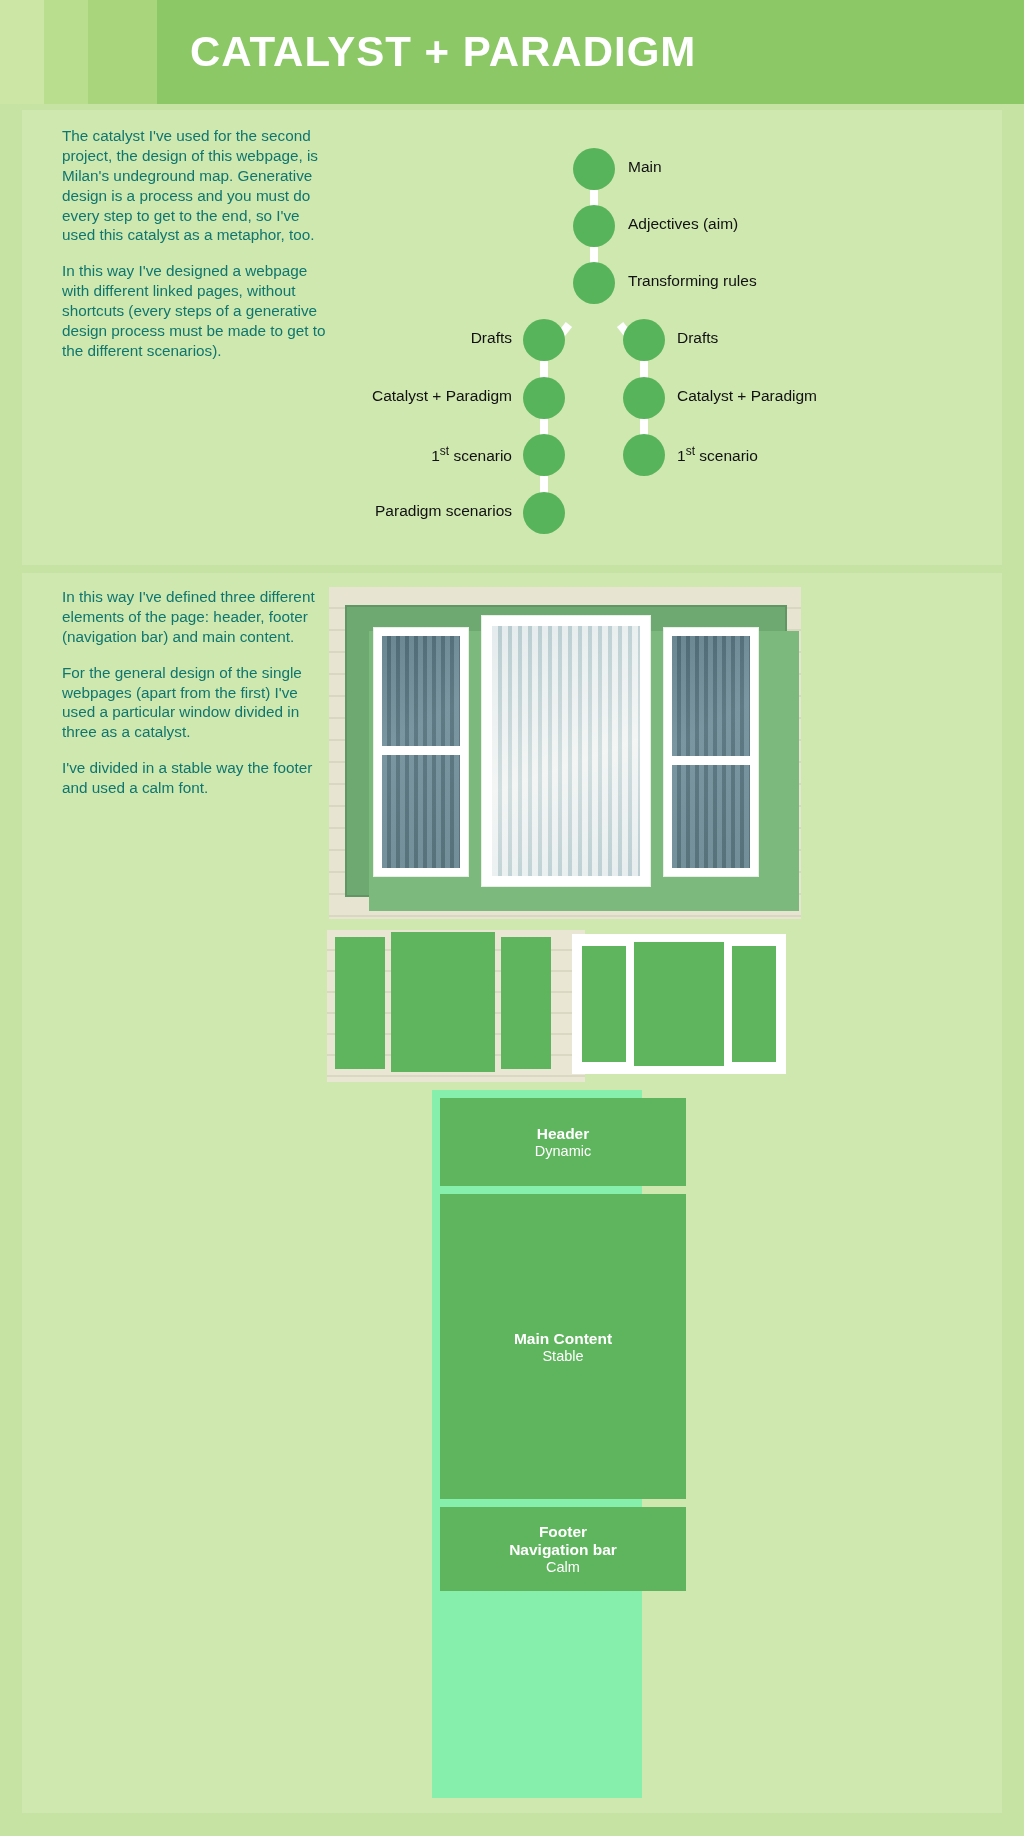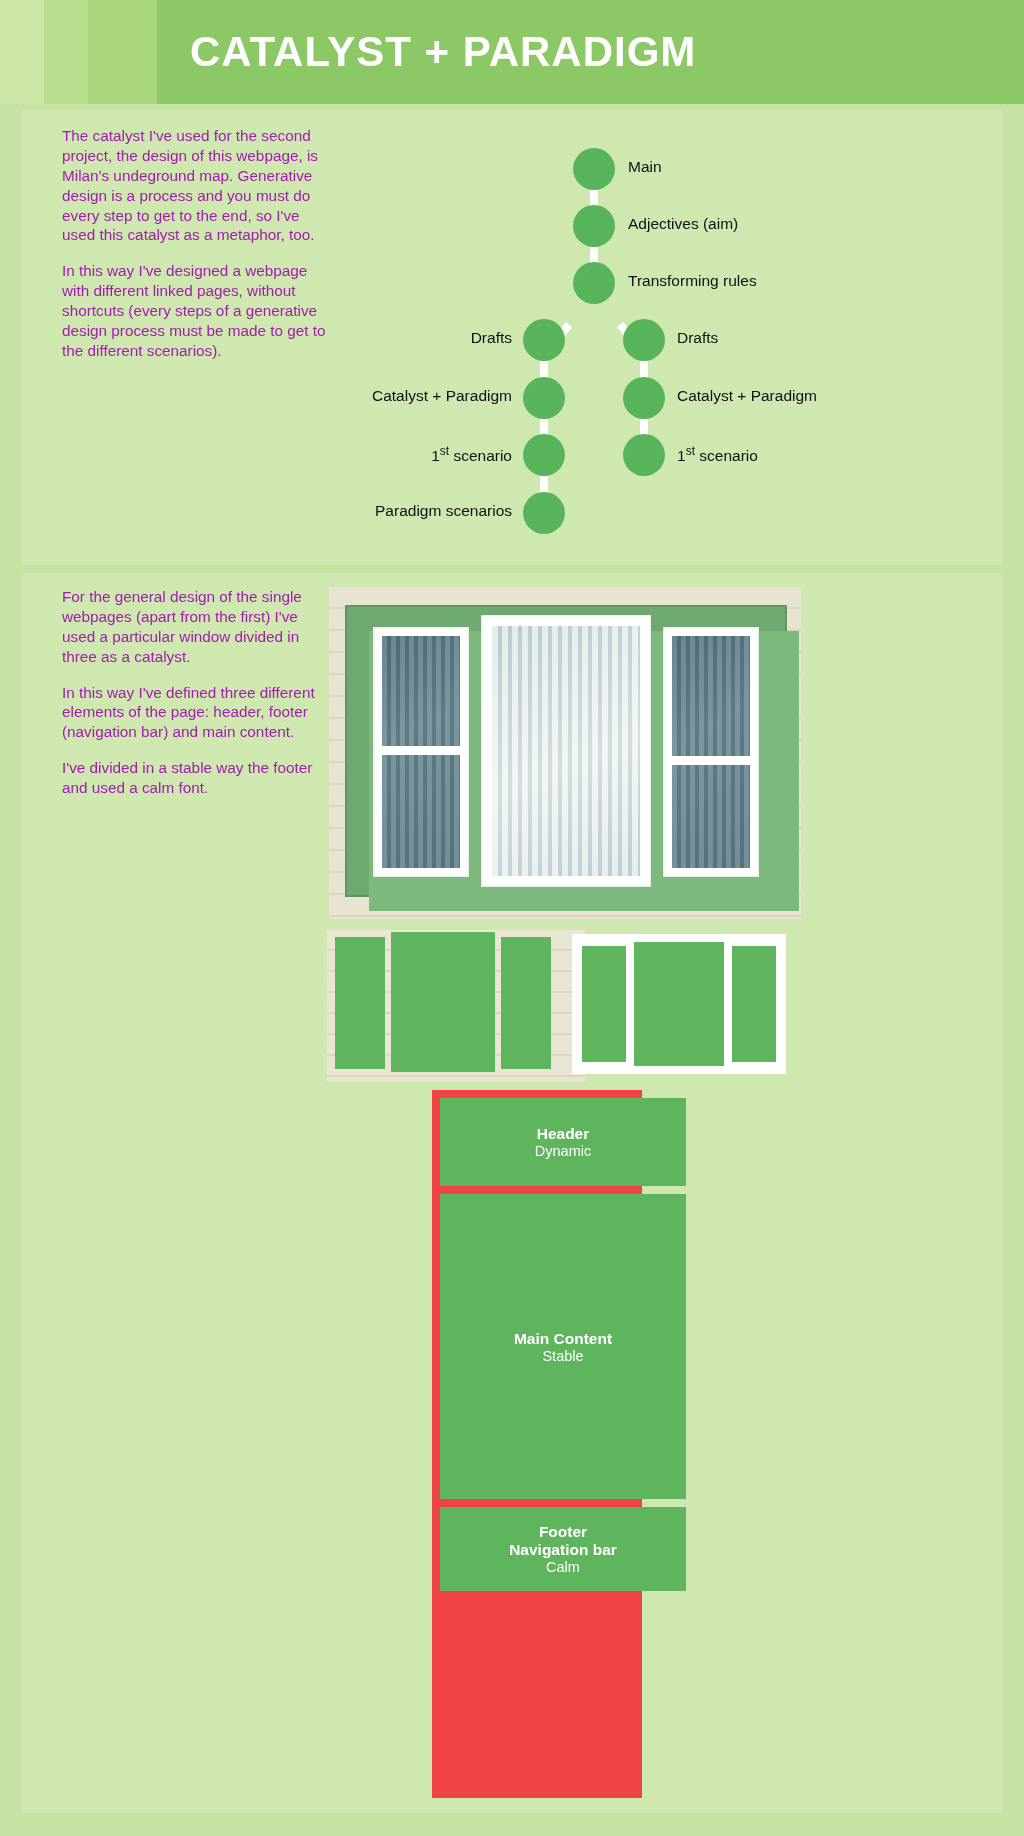--- a/index.html
+++ b/index.html
@@ -45,21 +45,21 @@
   #panel-top { top:110px; height:455px; }
   #panel-bottom { top:573px; height:1240px; }
 
   
   .text-col {
     position:absolute;
     left:40px;
     width:268px;
     font-size:15.3px;
     line-height:1.30;
-    color:#a21caf;
+    color:#0f766e;
   }
   #text-top { top:16px; }
   #text-bottom { top:14px; }
   .text-col p { margin:0 0 16px 0; }
 
   
   .tree { position:absolute; left:330px; top:18px; width:620px; height:420px; }
   .node {
     position:absolute; width:42px; height:42px; border-radius:50%;
     background:#5cb85c; background:#58b45a;
@@ -124,21 +124,21 @@
   }
   .abs-right {
     position:absolute; left:550px; top:361px; width:214px; height:140px;
     background:#ffffff;
   }
   .gblock { position:absolute; background:#5fb45e; }
 
   
   .mock {
     position:absolute; left:410px; top:517px; width:210px; height:708px;
-    background:#ef4444;
+    background:#86efac;
     text-decoration:underline;
   }
   .mock-box {
     position:absolute; left:8px; width:246px;
     background:#5fb45e;
     display:flex; flex-direction:column; align-items:center; justify-content:center;
     color:#ffffff;
   }
   .mock-box .t1 { font-weight:bold; font-size:15.5px; }
   .mock-box .t2 { font-size:14.5px; }
@@ -209,22 +209,22 @@
 
     <div class="node" style="left:271px; top:306px;"></div>
     <div class="tlabel right" style="left:325px; top:316px;">1<sup>st</sup> scenario</div>
 
   </div>
 </div>
 
 <div class="panel" id="panel-bottom">
 
   <div class="text-col" id="text-bottom">
+    <p>In this way I've defined three different elements of the page: header, footer (navigation bar) and main content.</p>
     <p>For the general design of the single webpages (apart from the first) I've used a particular window divided in three as a catalyst.</p>
-    <p>In this way I've defined three different elements of the page: header, footer (navigation bar) and main content.</p>
     <p>I've divided in a stable way the footer and used a calm font.</p>
   </div>
 
   <div class="photo">
     <div class="siding"></div>
     <div class="frame-outer">
       <div class="frame-inner-gap"></div>
     </div>
 
     <div class="sash" style="left:44px; top:40px; width:96px; height:250px;">

